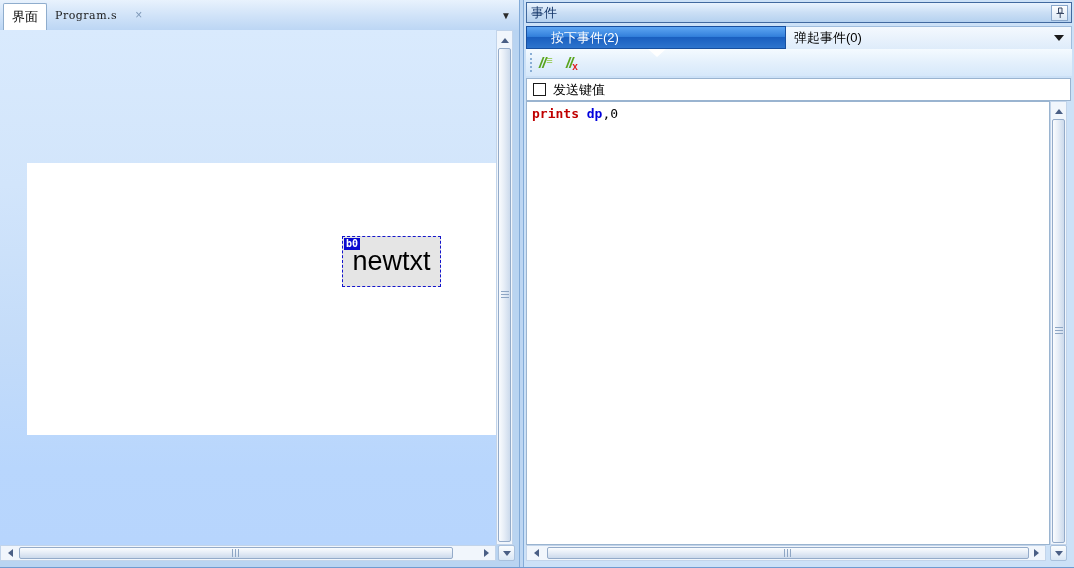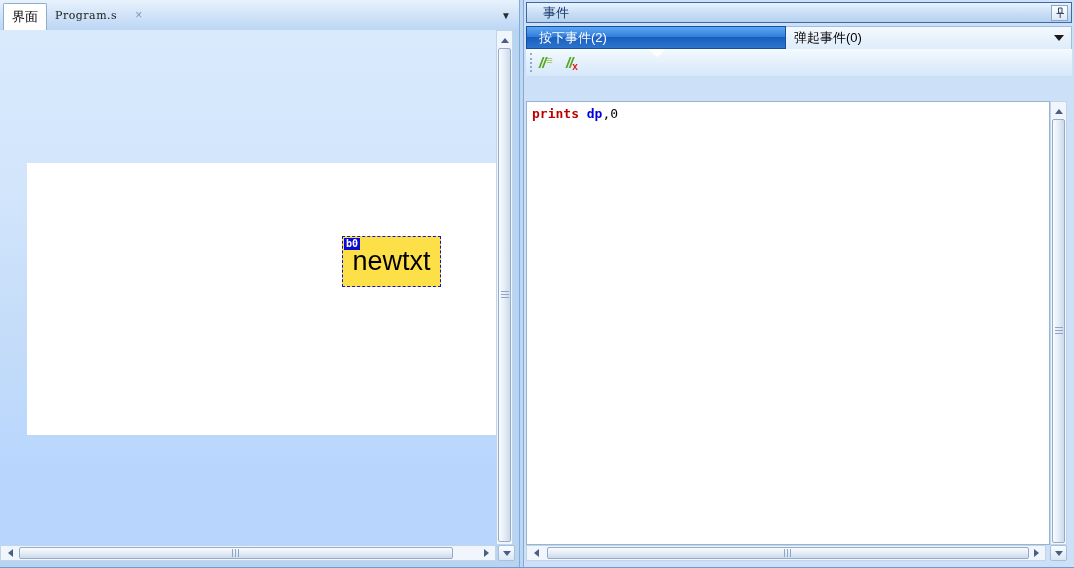--- a/index.html
+++ b/index.html
@@ -27,21 +27,21 @@
   }
   .tab-close { margin-left:18px; color:#7e98b8; font-size:12px; font-family:"Liberation Sans",sans-serif; cursor:default; }
   .strip-dd { position:absolute; right:8px; top:10px; font-size:10px; color:#2b2b2b; }
   .design-canvas {
     position:absolute; left:0; top:30px; width:496px; height:515px; overflow:hidden;
     background:linear-gradient(180deg,#d9eafd 0%,#d2e5fb 30%,#c4dcf9 60%,#b8d6fd 85%,#b7d5fd 100%);
   }
   .page-canvas { position:absolute; left:27px; top:133px; width:469px; height:272px; background:#ffffff; }
   .component {
     position:absolute; left:315px; top:73px; width:99px; height:51px;
-    background:#fde047; border:1px dashed #1414cc;
+    background:#e5e5e5; border:1px dashed #1414cc;
   }
   .component-text {
     width:100%; height:100%; display:flex; align-items:center; justify-content:center;
     font-size:27px; color:#000;
   }
   .component-id {
     position:absolute; left:1px; top:1px; background:#0a0ad0; color:#fff;
     font-size:10px; line-height:12px; padding:0 2px; font-family:"DejaVu Sans Mono",monospace;font-weight:bold;
   }
   
@@ -71,32 +71,32 @@
   
   #splitter {
     position:absolute; left:519px; top:0; width:5px; height:568px;
     background:#bdd6f2; border-left:1px solid #83abd8; border-right:1px solid #83abd8;
   }
   
   #events-pane { position:absolute; left:524px; top:0; width:550px; height:568px; background:#cce1f7; }
   .pane-header {
     position:absolute; left:2px; top:2px; width:546px; height:21px;
     border:1px solid #41699f; background:linear-gradient(180deg,#e9f3fe 0%,#cbdff5 50%,#b5d1ef 100%);
-    display:flex; align-items:center; padding-left:16px; font-size:13px; color:#16386b;
+    display:flex; align-items:center; padding-left:4px; font-size:13px; color:#16386b;
   }
   .pin-btn {
     position:absolute; right:3px; top:2px; width:17px; height:16px;
     border:1px solid #8aa8cc; background:linear-gradient(180deg,#ffffff,#dce9f7);
     display:flex; align-items:center; justify-content:center;
   }
   .event-tabs { position:absolute; left:2px; top:26px; width:546px; height:23px; }
   .tab-press {
     position:absolute; left:0; top:0; width:260px; height:23px;
     background:linear-gradient(180deg,#5fa6f2 0%,#3380dc 45%,#1a5fc0 50%,#2d74cd 100%);
-    border:1px solid #174f9f; color:#fff; font-size:13px; line-height:21px; padding-left:12px;
+    border:1px solid #174f9f; color:#fff; font-size:13px; line-height:21px; padding-left:24px;
   }
   .tab-release {
     position:absolute; left:260px; top:0; right:0; height:38px;
     background:linear-gradient(180deg,#f4f9fe 0%,#e2eefb 50%,#d2e4f7 100%);
     border:1px solid #a0bddd; border-left:none; color:#000; font-size:13px; line-height:21px; padding-left:8px;
   }
   .event-dd { position:absolute; right:8px; top:9px; }
   .toolbar {
     position:absolute; left:2px; top:49px; width:546px; height:27px;
     background:linear-gradient(180deg,#f4faff 0%,#e4f0fc 50%,#d6e8fa 100%);
@@ -208,20 +208,24 @@
       <div class="tb-icon i1">
         <span class="tb-slash">//</span>
         <span class="tb-lines">≡</span>
       </div>
       <div class="tb-icon i2">
         <span class="tb-slash">//</span>
         <span class="tb-x">x</span>
       </div>
     </div>
 
+    <div class="send-key-row">
+      <div class="checkbox"></div>
+      <span class="send-key-label">发送键值</span>
+    </div>
 
     <div class="code-editor">
       <div><span class="kw">prints</span><span class="pl">&nbsp;</span><span class="vr">dp</span><span class="pl">,0</span></div>
     </div>
 
     <div class="sb" style="left:526px; top:101px; width:17px; height:444px;">
       <div class="sb-btn" style="left:0; top:2px; width:15px; height:14px;">
         <div class="tri-up"></div>
       </div>
       <div class="thumb-v" style="top:17px; height:424px;">

